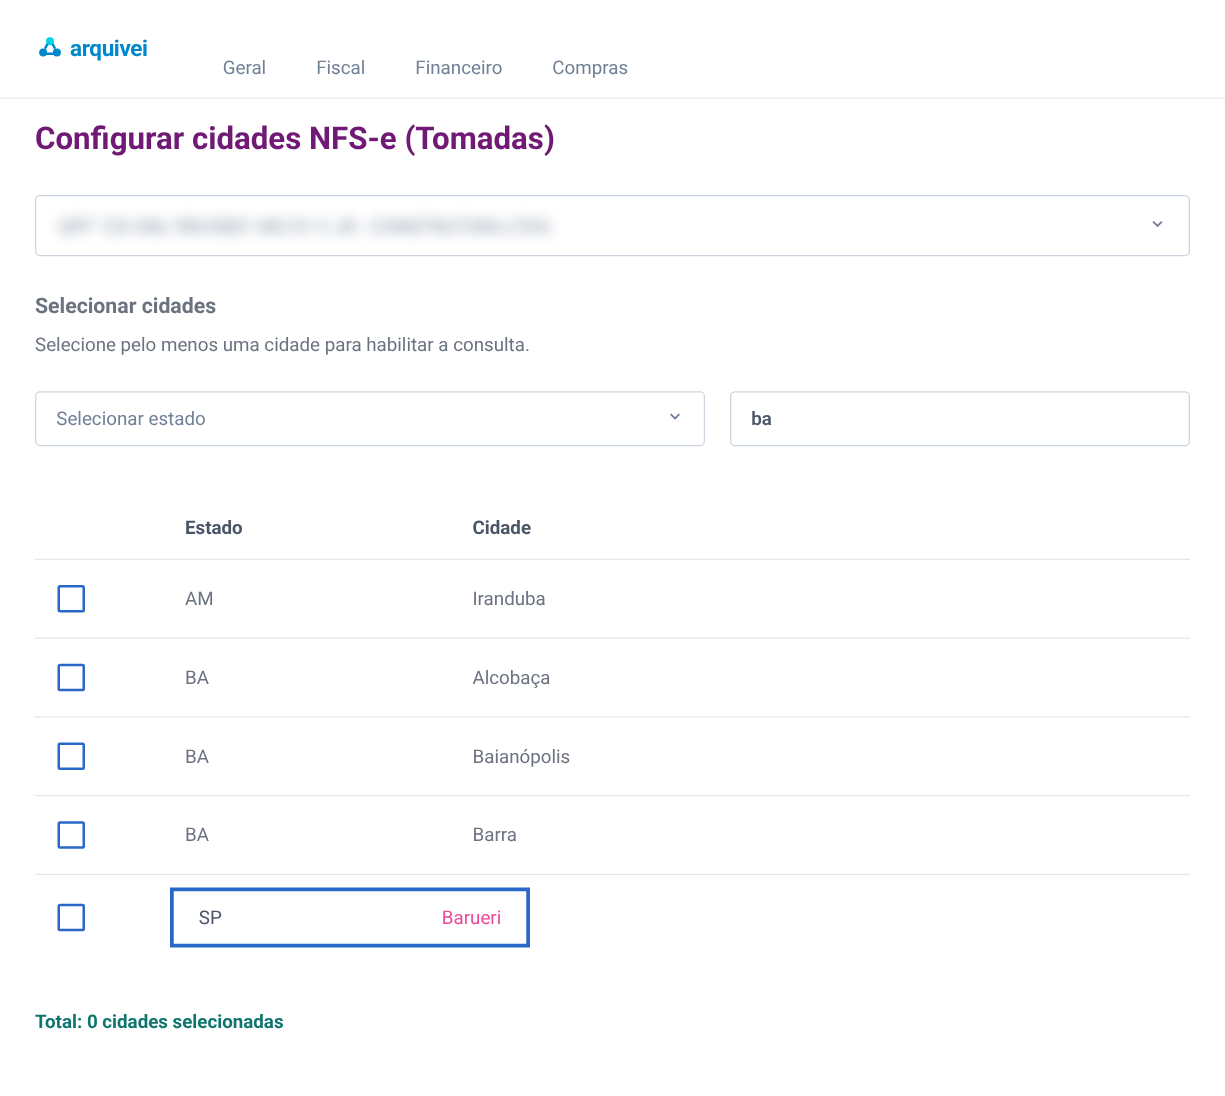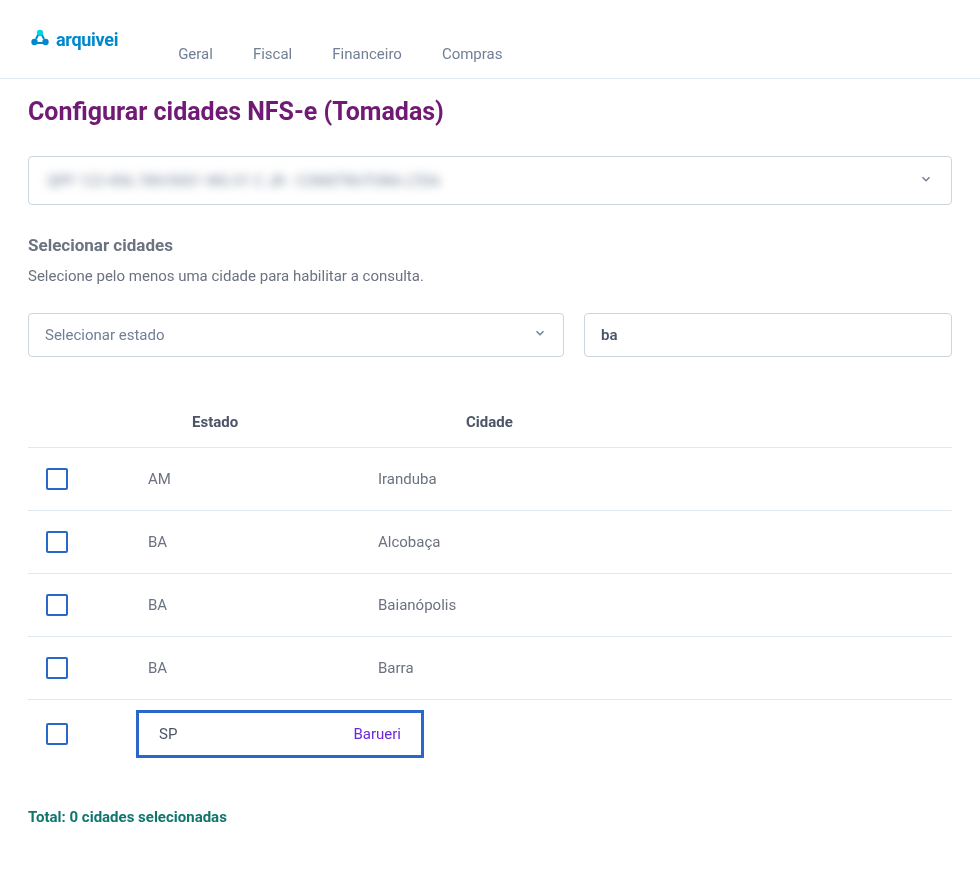--- a/index.html
+++ b/index.html
@@ -113,21 +113,20 @@
       outline: none;
       font-family: inherit;
     }
     .table {
       width: 100%;
     }
     .table-header {
       display: flex;
       padding: 16px 0;
       border-bottom: 1px solid #e2e8f0;
-      gap: 44px;
     }
     .col-checkbox {
       width: 120px;
       padding-left: 18px;
     }
     .col-estado {
       width: 230px;
     }
     .col-cidade {
       flex: 1;
@@ -163,21 +162,21 @@
       padding: 12px 20px;
       margin-left: -12px;
       display: flex;
       width: 288px;
     }
     .highlight-box .col-estado-inner {
       width: 242px;
       color: #4a5568;
     }
     .highlight-box .col-cidade-inner {
-      color: #6d28d9;
+      color: #ec4899;
     }
     .table-row-highlighted {
       display: flex;
       align-items: center;
       padding: 10px 0 12px 0;
     }
     .total-row {
       margin-top: 38px;
       font-weight: 700;
       color: #0f766e;

